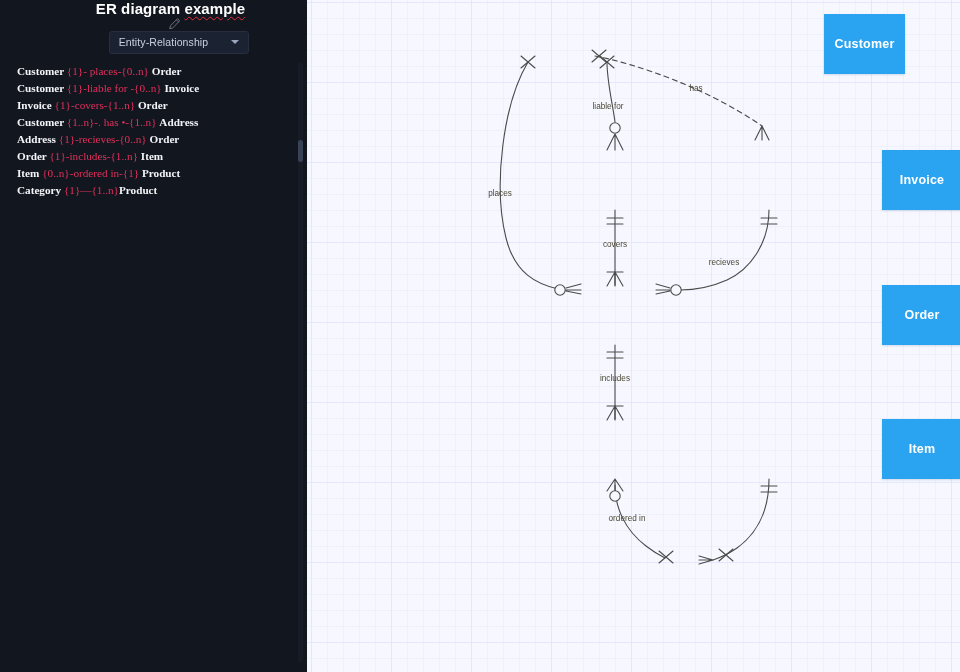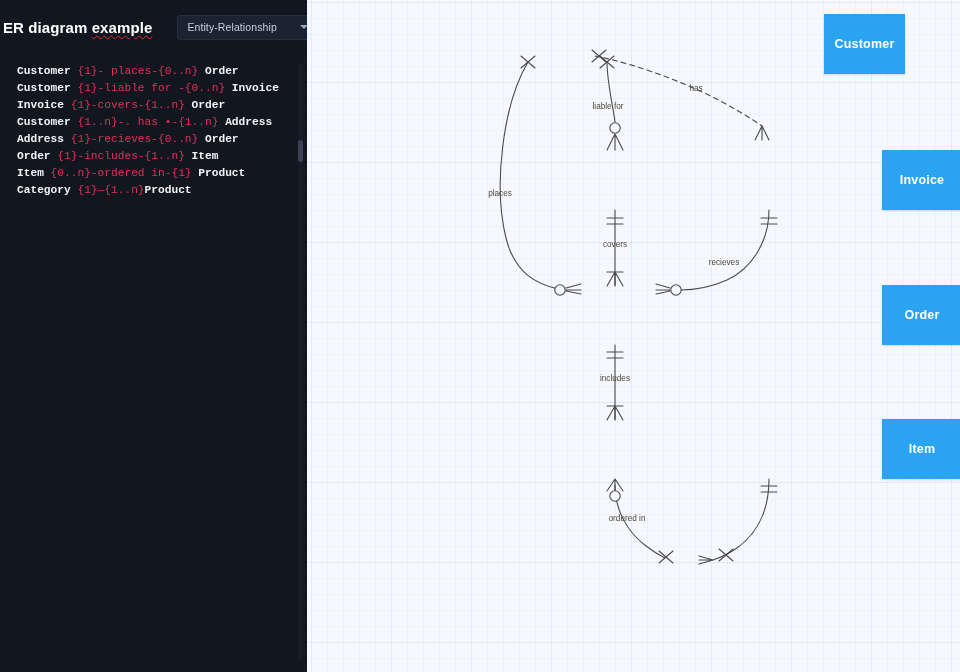--- a/index.html
+++ b/index.html
@@ -15,22 +15,23 @@
     position:relative;
     width:307px;height:672px;
     background:#12161f;
     flex:0 0 307px;
     box-sizing:border-box;
     overflow:hidden;
   }
   #sidebar-header{
     display:flex;align-items:center;
     height:54px;
-    padding:0 0 0 3px;
+    padding:0 0 0 34px;
     box-sizing:border-box;
+    flex-direction:column;
   }
   #doc-title{
     font-size:15px;font-weight:bold;color:#ffffff;
     letter-spacing:.1px;white-space:nowrap;
     position:relative;
   }
   #doc-title .tok-ok{}
   #doc-title .tok-misspelled{
     text-decoration: underline;
     text-decoration-color:#e02b3c;
@@ -52,21 +53,21 @@
   }
   #type-select-label{
     font-size:10.5px;color:#c9d1e0;white-space:nowrap;letter-spacing:.1px;
   }
   #type-caret{width:0;height:0;border-left:4px solid transparent;border-right:4px solid transparent;border-top:4.5px solid #9aa6bd;}
 
   
   #code{
     margin:9px 0 0 0;
     padding:0 20px 0 17px;
-    font-family:Liberation Mono, monospace;
+    font-family:Liberation Serif, serif;
     font-size:11.2px;
     line-height:17px;
     color:#eceff5;
     white-space:pre;
   }
   #code .line{white-space:pre;}
   #code .ent{color:#f2f4f8;font-weight:bold;}
   #code .rel{color:#e0305a;}
 
   

